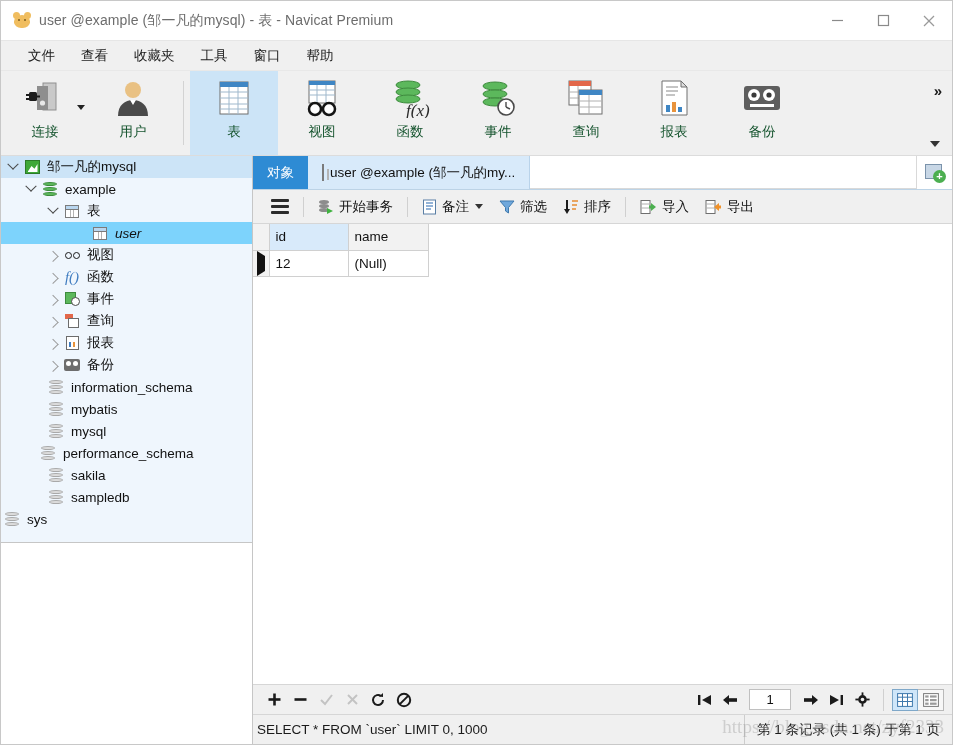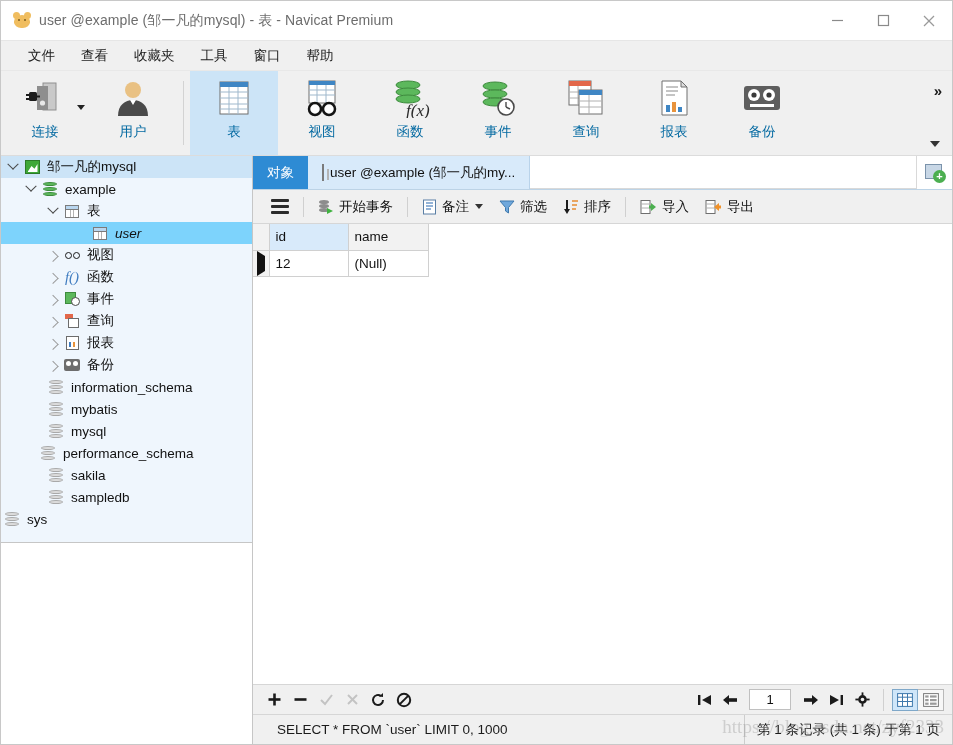--- a/index.html
+++ b/index.html
@@ -88,21 +88,21 @@
     display: flex; flex-direction: column; align-items: center; justify-content: flex-start;
     position: relative;
   }
   .rib-btn.active { background: #cce4f7; }
   .rib-ico {
     height: 46px; width: 56px;
     display: flex; align-items: center; justify-content: center;
     position: relative;
   }
   .rib-label {
-    font-size: 13.5px; color: #0369a1; margin-top: 2px;
+    font-size: 13.5px; color: #14532d; margin-top: 2px;
     white-space: nowrap;
   }
   .rib-caret {
     position: absolute; right: 4px; top: 34px;
     width: 0; height: 0;
     border-left: 4px solid transparent; border-right: 4px solid transparent;
     border-top: 5px solid #222;
   }
   .rib-overflow {
     position: absolute; right: 10px; top: 12px;
@@ -294,21 +294,21 @@
   }
   .vt.on { background: #cfe6f9; border-color: #7fa8c9; }
   .vt:last-child { border-left: none; }
 
   .statusbar {
     height: 30px; min-height: 30px;
     display: flex; align-items: center;
     background: #f0f0f0; border-top: 1px solid #d6d6d6;
     font-size: 13.5px; color: #1b1b1b;
   }
-  .sb-sql { padding-left: 24px; flex: 0 0 auto; }
+  .sb-sql { padding-left: 4px; flex: 0 0 auto; }
   .sb-spacer { flex: 1; border-right: 1px solid #cdcdcd; height: 100%; }
   .sb-count { padding: 0 12px; white-space: nowrap; }
 
   .watermark {
     position: absolute; right: 8px; bottom: 6px;
     font-family: "Liberation Serif", serif;
     font-size: 19px; color: rgba(150,150,150,0.38);
     pointer-events: none; white-space: nowrap;
   }
 </style>

